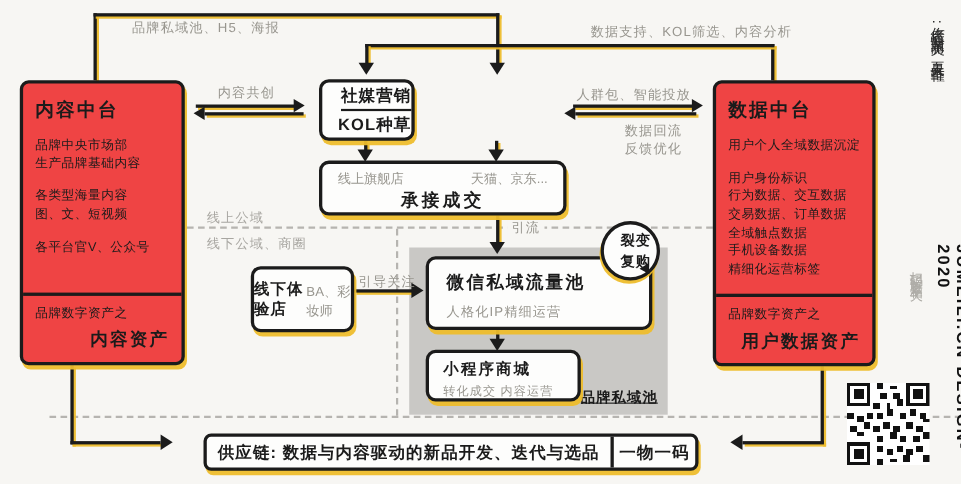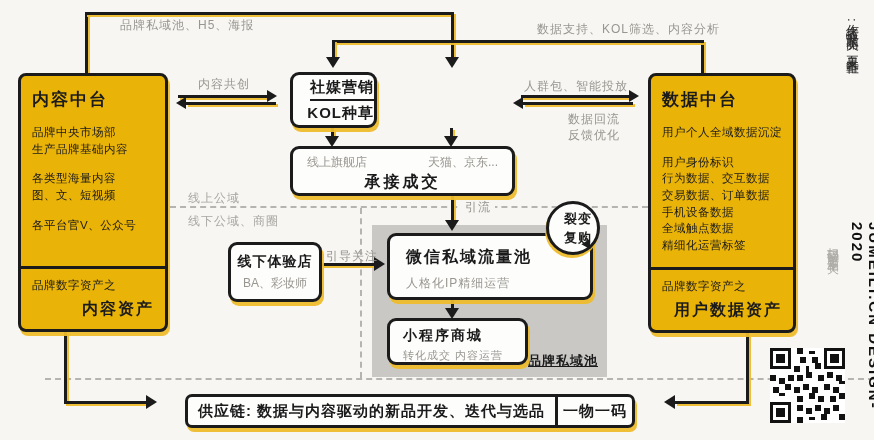--- a/index.html
+++ b/index.html
@@ -19,21 +19,21 @@
   .arr.right{border-width:7px 0 7px 11px;border-color:transparent transparent transparent #1b1b1b;}
   .arr.left {border-width:7px 11px 7px 0;border-color:transparent #1b1b1b transparent transparent;}
   .arr.sm-right{border-width:6px 0 6px 10px;border-color:transparent transparent transparent #1b1b1b;}
   .arr.sm-left {border-width:6px 10px 6px 0;border-color:transparent #1b1b1b transparent transparent;}
 
   .dash-h{position:absolute;border-top:2px dashed #b6b4b0;height:0;}
   .dash-v{position:absolute;border-left:2px dashed #b6b4b0;width:0;}
 
   .box{position:absolute;border:3px solid #1b1b1b;border-radius:9px;background:#fdfdfc;
        box-shadow:2px 4px 0 rgba(238,189,44,.95);box-sizing:border-box;}
-  .hub{background:#eab308;border-radius:8px;}
+  .hub{background:#ef4444;border-radius:8px;}
 
   .muted{color:#98968f;}
   .zone-label{position:absolute;font-size:12px;color:#a8a6a1;letter-spacing:1px;}
   .flow-label{position:absolute;font-size:12px;color:#98968f;letter-spacing:1px;white-space:nowrap;}
 
   
   .hub-inner{padding:12px 11px;}
   .hub-title{font-size:17px;font-weight:bold;letter-spacing:2px;margin-bottom:13px;}
   .hub-line{font-size:11.5px;line-height:1.45;letter-spacing:.5px;}
   .hub-group{margin-bottom:13px;}
@@ -43,21 +43,21 @@
 
   
   .duo{display:flex;flex-direction:column;}
   .duo .row{flex:1;display:flex;align-items:center;justify-content:center;
             font-weight:bold;font-size:15px;letter-spacing:1px;}
   .duo .row:first-child{border-bottom:2.5px solid #1b1b1b;}
 
   .deal-tags{display:flex;justify-content:space-between;padding:5px 14px 0 14px;font-size:12px;}
   .deal-title{text-align:center;font-size:16px;font-weight:bold;letter-spacing:3px;margin-top:1px;}
 
-  .center-box{display:flex;flex-direction:column;align-items:center;justify-content:center;}
+  .center-box{display:flex;align-items:center;justify-content:center;}
 
   .gray-zone{position:absolute;background:#c9c8c5;}
   .gray-zone-label{position:absolute;right:9px;bottom:7px;font-size:13px;font-weight:bold;letter-spacing:1px;text-decoration:underline;}
 
   .pool-title{font-size:16px;font-weight:bold;letter-spacing:2px;}
   .pool-sub{font-size:12px;margin-top:7px;letter-spacing:1px;}
   .mini-title{font-size:14px;font-weight:bold;letter-spacing:2px;}
   .mini-sub{font-size:11px;margin-top:3px;letter-spacing:1px;}
 
   .fission{position:absolute;width:54px;height:54px;border:3px solid #1b1b1b;border-radius:50%;
@@ -172,22 +172,22 @@
   <div class="box hub" style="left:648px;top:73px;width:148px;height:260px;">
     <div class="hub-inner">
       <div class="hub-title">数据中台</div>
       <div class="hub-group">
         <div class="hub-line">用户个人全域数据沉淀</div>
       </div>
       <div class="hub-group">
         <div class="hub-line">用户身份标识</div>
         <div class="hub-line">行为数据、交互数据</div>
         <div class="hub-line">交易数据、订单数据</div>
+        <div class="hub-line">全域触点数据</div>
         <div class="hub-line">手机设备数据</div>
-        <div class="hub-line">全域触点数据</div>
         <div class="hub-line">精细化运营标签</div>
       </div>
     </div>
     <div class="hub-foot">
       <div class="hub-line">品牌数字资产之</div>
       <div class="hub-asset">用户数据资产</div>
     </div>
   </div>
 
   <div class="box duo" style="left:290px;top:72px;width:87px;height:56px;align-items:flex-end;">

